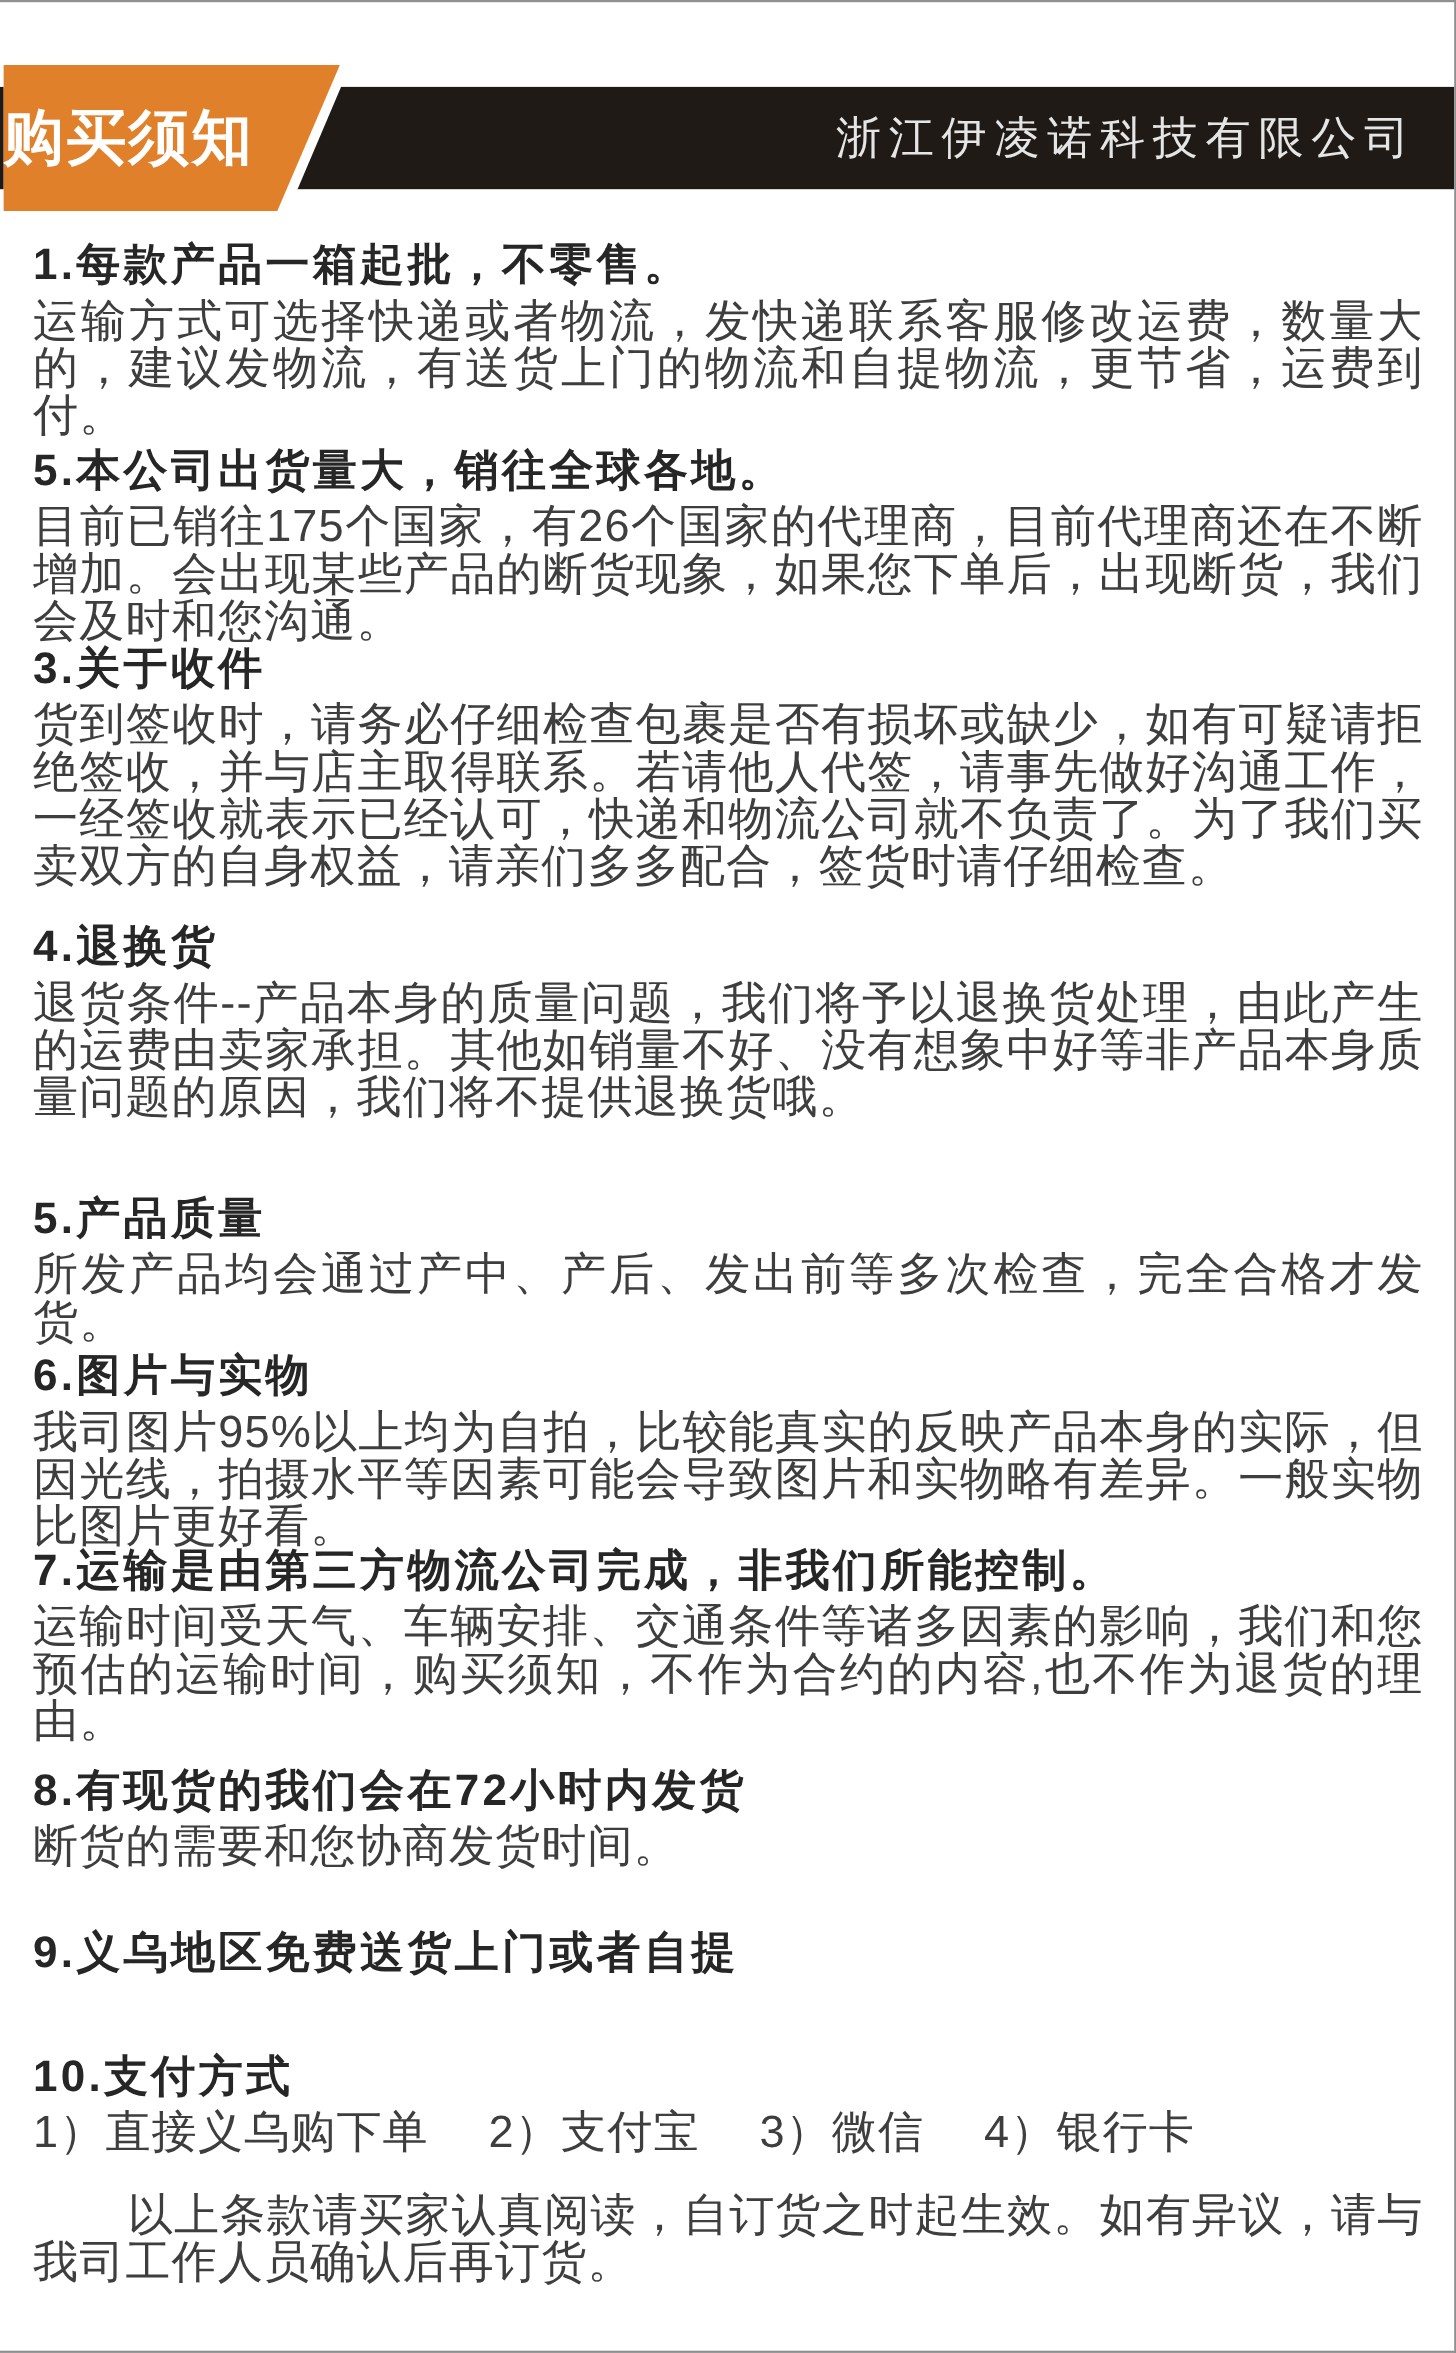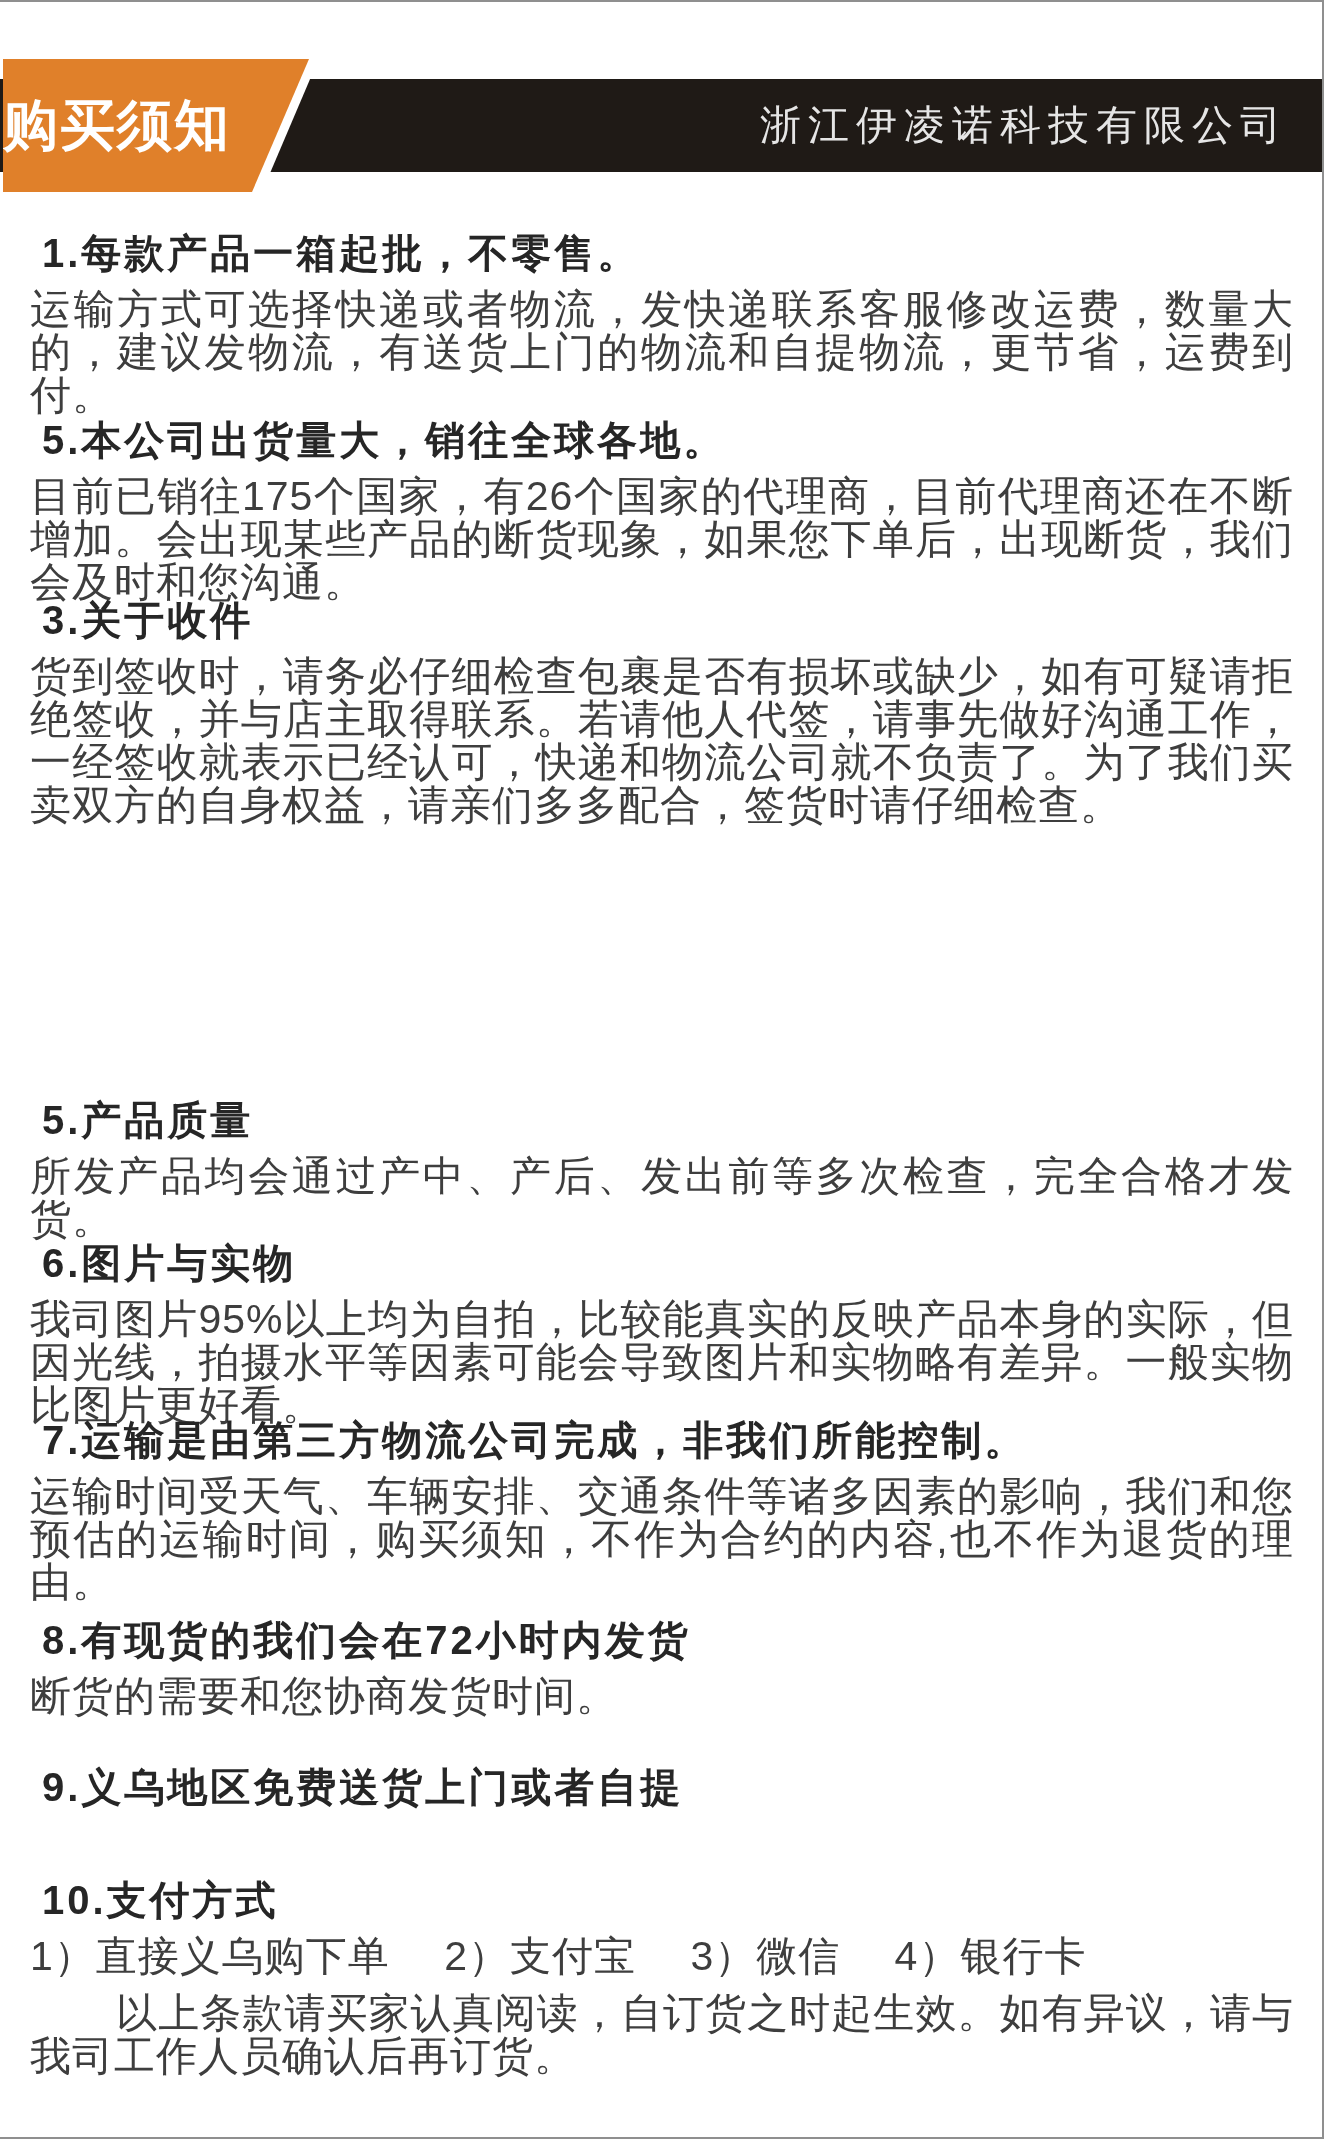--- a/index.html
+++ b/index.html
@@ -31,21 +31,21 @@
     position:absolute;top:57px;left:3px;width:306px;height:133px;
     background:#e0802a;z-index:3;
     clip-path:polygon(0 0,100% 0,calc(100% - 57px) 100%,0 100%);
     display:flex;align-items:center;
     box-sizing:border-box;
   }
   .banner-title{color:#ffffff;font-size:55px;font-weight:bold;letter-spacing:2px;white-space:nowrap;}
   
   .sec{position:absolute;left:30px;width:1264px;}
   .sec h2{
-    margin:12px;font-size:40px;line-height:46px;font-weight:bold;
+    margin:0;font-size:40px;line-height:46px;font-weight:bold;
     color:#262626;letter-spacing:3px;
   }
   .sec p{
     margin:6px 0 0;font-size:41px;line-height:43px;letter-spacing:1px;
     color:#3e3e3e;text-align:justify;text-align-last:left;
   }
   .s0{top:216px}.s1{top:403px}.s2{top:583px}.s3{top:836px}.s4{top:1083px}
   .s5{top:1226px}.s6{top:1403px}.s7{top:1603px}.s8{top:1750px}.s9{top:1863px}
   .footer-note{top:1990px}
   .footer-note p{text-indent:2.1em;margin:0;}
@@ -71,20 +71,24 @@
   <div class="sec s1">
     <h2>5.本公司出货量大，销往全球各地。</h2>
     <p>目前已销往175个国家，有26个国家的代理商，目前代理商还在不断增加。会出现某些产品的断货现象，如果您下单后，出现断货，我们会及时和您沟通。</p>
   </div>
 
   <div class="sec s2">
     <h2>3.关于收件</h2>
     <p>货到签收时，请务必仔细检查包裹是否有损坏或缺少，如有可疑请拒绝签收，并与店主取得联系。若请他人代签，请事先做好沟通工作，一经签收就表示已经认可，快递和物流公司就不负责了。为了我们买卖双方的自身权益，请亲们多多配合，签货时请仔细检查。</p>
   </div>
 
+  <div class="sec s3">
+    <h2>4.退换货</h2>
+    <p>退货条件--产品本身的质量问题，我们将予以退换货处理，由此产生的运费由卖家承担。其他如销量不好、没有想象中好等非产品本身质量问题的原因，我们将不提供退换货哦。</p>
+  </div>
 
   <div class="sec s4">
     <h2>5.产品质量</h2>
     <p>所发产品均会通过产中、产后、发出前等多次检查，完全合格才发货。</p>
   </div>
 
   <div class="sec s5">
     <h2>6.图片与实物</h2>
     <p>我司图片95%以上均为自拍，比较能真实的反映产品本身的实际，但因光线，拍摄水平等因素可能会导致图片和实物略有差异。一般实物比图片更好看。</p>
   </div>

